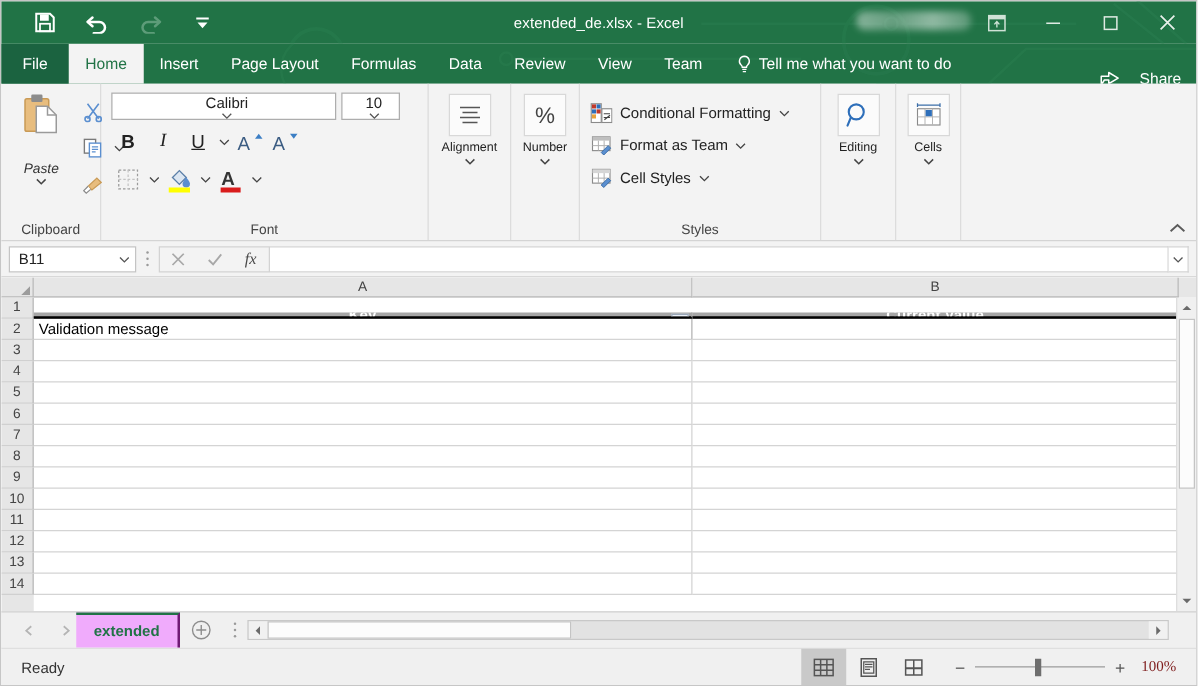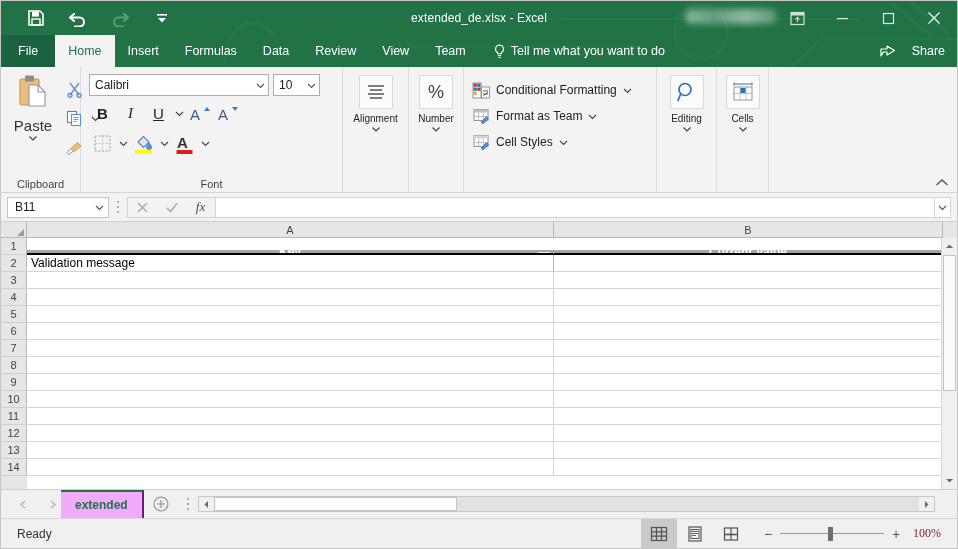--- a/index.html
+++ b/index.html
@@ -75,21 +75,21 @@
   .tab.file { background: #1b6340; padding: 0 17px; }
   .tab.active {
     background: #f3f3f3; color: #217346;
   }
   .tellme {
     display: flex; align-items: center; gap: 5px;
     color: #ffffff; font-size: 12.5px; padding: 0 8px 0 14px;
     position: relative; z-index: 2;
   }
   .share {
-    position: absolute; right: 12px; top: 0; height: 32px;
+    position: absolute; right: 12px; top: 12px; height: 32px;
     display: flex; align-items: center; gap: 16px;
     color: #ffffff; font-size: 12.5px; z-index: 3;
   }
 
   
   .ribbon {
     height: 126px; flex: 0 0 126px;
     background: #f3f3f3;
     border-bottom: 1px solid #d4d4d4;
     display: flex; align-items: stretch;
@@ -108,21 +108,21 @@
     display: flex; align-items: center; justify-content: center;
     position: relative;
   }
 
   
   .g-clip { width: 80px; }
   .paste-btn {
     width: 56px; margin: 2px auto 0;
     display: flex; flex-direction: column; align-items: center;
   }
-  .paste-lbl { font-size: 15px; color: #333; margin-top: 2px; }
+  .paste-lbl { font-size: 11px; color: #333; margin-top: 14px; font-style: italic; }
   .clip-col {
     display: flex; flex-direction: column; gap: 5px;
     padding-top: 6px;
   }
   .clip-row { display: flex; align-items: center; gap: 2px; }
   .mini-btn {
     width: 26px; height: 24px;
     display: flex; align-items: center; justify-content: center;
   }
   .g-clip .rg-body { border-right: 0; }
@@ -130,21 +130,21 @@
 
   
   .g-font { width: 262px; }
   .font-row1 {
     display: flex; align-items: center; gap: 4px;
     padding: 3px 6px 0 8px;
   }
   .combo {
     height: 22px; background: #fff; border: 1px solid #adadad;
     display: flex; align-items: center;
-    font-size: 12px; color: #222; padding-left: 5px;
+    font-size: 12px; color: #222; padding-left: 5px; flex-direction: column;
   }
   .combo .cv { flex: 1; }
   .combo .carr {
     width: 16px; display: flex; align-items: center; justify-content: center;
   }
   .combo.fname { width: 180px; }
   .combo.fsize { width: 47px; }
   .font-row2, .font-row3 {
     display: flex; align-items: center; gap: 1px;
     padding-left: 8px; margin-top: 5px;
@@ -452,20 +452,21 @@
         <path d="M700 32 H790 L820 4 H958"></path>
         <path d="M250 -6 a26 26 0 0 0 0 52"></path>
       </g>
       <g stroke="#2b7f51" stroke-width="3" fill="none" opacity=".85">
         <circle cx="700" cy="-2" r="26"></circle>
       </g>
     </svg>
     <div class="tab file">File</div>
     <div class="tab active">Home</div>
     <div class="tab">Insert</div>
+    <div class="tab">Page Layout</div>
     <div class="tab">Formulas</div>
     <div class="tab">Data</div>
     <div class="tab">Review</div>
     <div class="tab">View</div>
     <div class="tab">Team</div>
     <div class="tellme">
       <span>
         <svg width="13" height="15" viewBox="0 0 13 15">
             <path d="M6.5 1 a4 4 0 0 1 2.6 7 c-.7.6-.9 1-.9 1.8 H4.8 c0-.8-.2-1.2-.9-1.8 A4 4 0 0 1 6.5 1z" fill="none" stroke="#fff" stroke-width="1.1"></path>
             <rect x="4.8" y="11" width="3.4" height="1" fill="#fff"></rect>
@@ -708,20 +709,21 @@
               </svg>
           </span>
           <span>Cell Styles</span>
           <span>
             <svg width="9" height="7" viewBox="0 0 9 7">
                 <path d="M1 2 L4.5 5.5 L8 2" fill="none" stroke="#444" stroke-width="1.1"></path>
               </svg>
           </span>
         </div>
       </div>
+      <div class="rg-label">Styles</div>
     </div>
 
     <div class="rgroup g-edit">
       <div class="rg-body">
         <div class="bigbtn">
           <div class="iconbox">
             <svg width="22" height="22" viewBox="0 0 22 22">
                 <circle cx="9" cy="8.5" r="6" fill="none" stroke="#2e6fba" stroke-width="1.7"></circle>
                 <path d="M4.6 13.2 L2 19.5" stroke="#2e6fba" stroke-width="1.7" stroke-linecap="round"></path>
               </svg>

